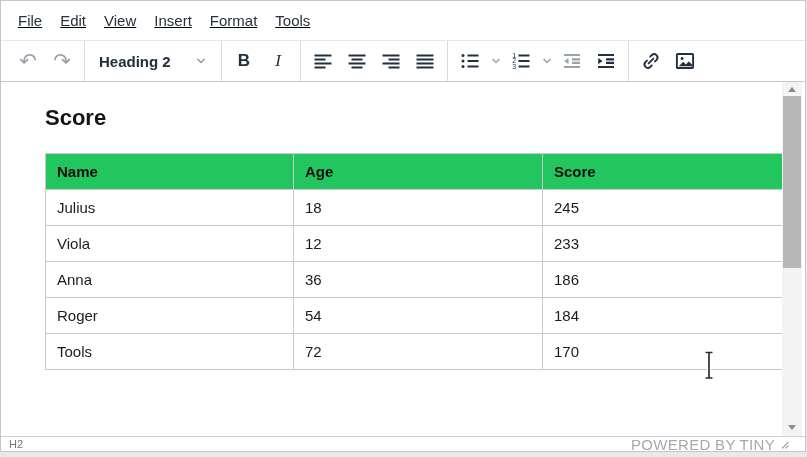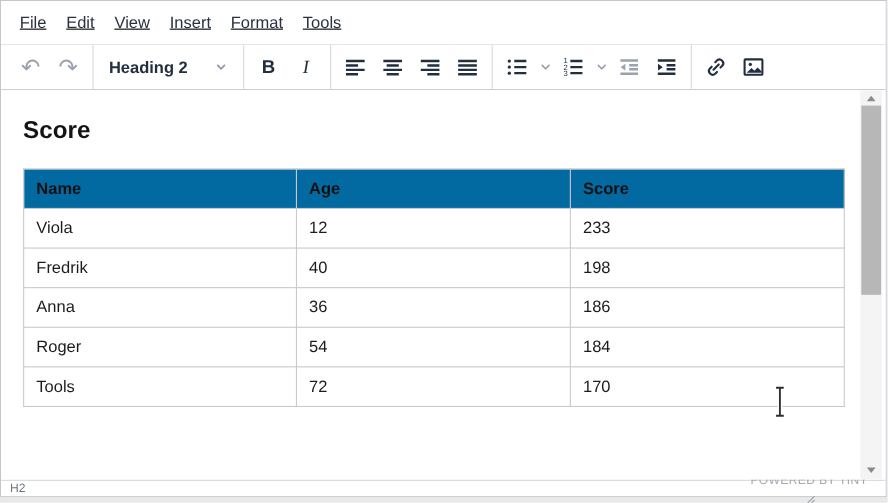--- a/index.html
+++ b/index.html
@@ -64,38 +64,38 @@
   .style-select {
     width:126px; height:34px;
     display:flex; align-items:center; justify-content:space-between;
     padding:0 9px;
     font-size:15px; color:#222f3e;
     border-radius:3px;
     font-weight:bold;
   }
   
   .content { flex:1; position:relative; overflow:hidden; background:#fff; }
-  .content-body { padding:15px 40px 0 20px; }
+  .content-body { padding:15px 40px 0 20px;margin-left:24px; }
   .doc-heading {
     font-size:22px; line-height:27px;
     margin:7px 0 22px;
     color:#141414; font-weight:bold;
   }
   table.doc-table {
     border-collapse:collapse; table-layout:fixed;
     width:746px;
     font-size:15px; color:#1c1c1c;
   }
   .doc-table th, .doc-table td {
     border:1px solid #c9c9c9;
     height:36px;
     padding:0 4px 0 11px;
     text-align:left; vertical-align:middle;
   }
-  .doc-table thead th { background:#0369a1; font-weight:bold; color:#111; }
+  .doc-table thead th { background:#22c55e; font-weight:bold; color:#111; }
   
   .scrollbar {
     position:absolute; top:0; right:3px;
     width:20px; height:100%;
     background:#f4f4f4;
   }
   .sb-btn {
     position:absolute; left:0; width:20px; height:15px;
     display:flex; align-items:center; justify-content:center;
   }
@@ -119,21 +119,21 @@
   .statusbar {
     height:15px; min-height:15px;
     border-top:1px solid #cfcfcf;
     display:flex; align-items:center; justify-content:space-between;
     padding:0 16px 0 8px;
     background:#fff;
   }
   .element-path { font-size:11px; color:#6f7680; line-height:13px; }
   .branding {
     display:flex; align-items:center; gap:4px;
-    font-size:11px; color:#a3a9b0; letter-spacing:.3px; line-height:13px;flex-direction:column;
+    font-size:15px; color:#a3a9b0; letter-spacing:.3px; line-height:13px;
   }
   
   .ibeam { position:absolute; left:702px; top:350px; z-index:10; }
 </style>
 </head>
 <body>
 
 <div class="editor">
 
   <div class="menubar">
@@ -269,28 +269,28 @@
           </colgroup>
         <thead>
           <tr>
             <th>Name</th>
             <th>Age</th>
             <th>Score</th>
           </tr>
         </thead>
         <tbody>
           <tr>
+            <td>Julius</td>
+            <td>18</td>
+            <td>245</td>
+          </tr>
+          <tr>
             <td>Viola</td>
             <td>12</td>
             <td>233</td>
-          </tr>
-          <tr>
-            <td>Fredrik</td>
-            <td>40</td>
-            <td>198</td>
           </tr>
           <tr>
             <td>Anna</td>
             <td>36</td>
             <td>186</td>
           </tr>
           <tr>
             <td>Roger</td>
             <td>54</td>
             <td>184</td>

